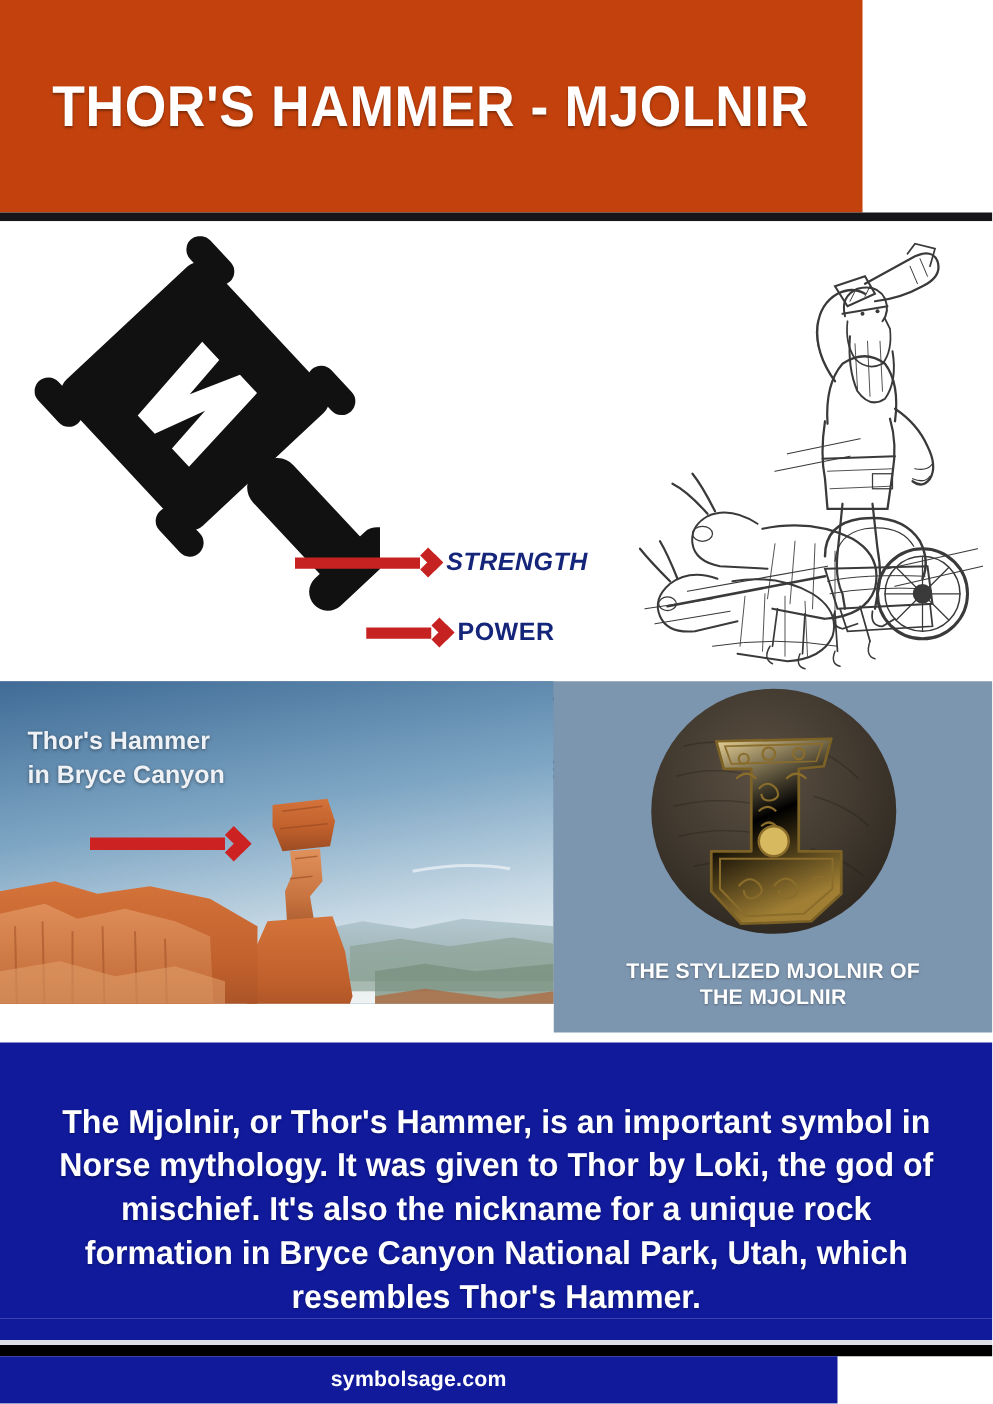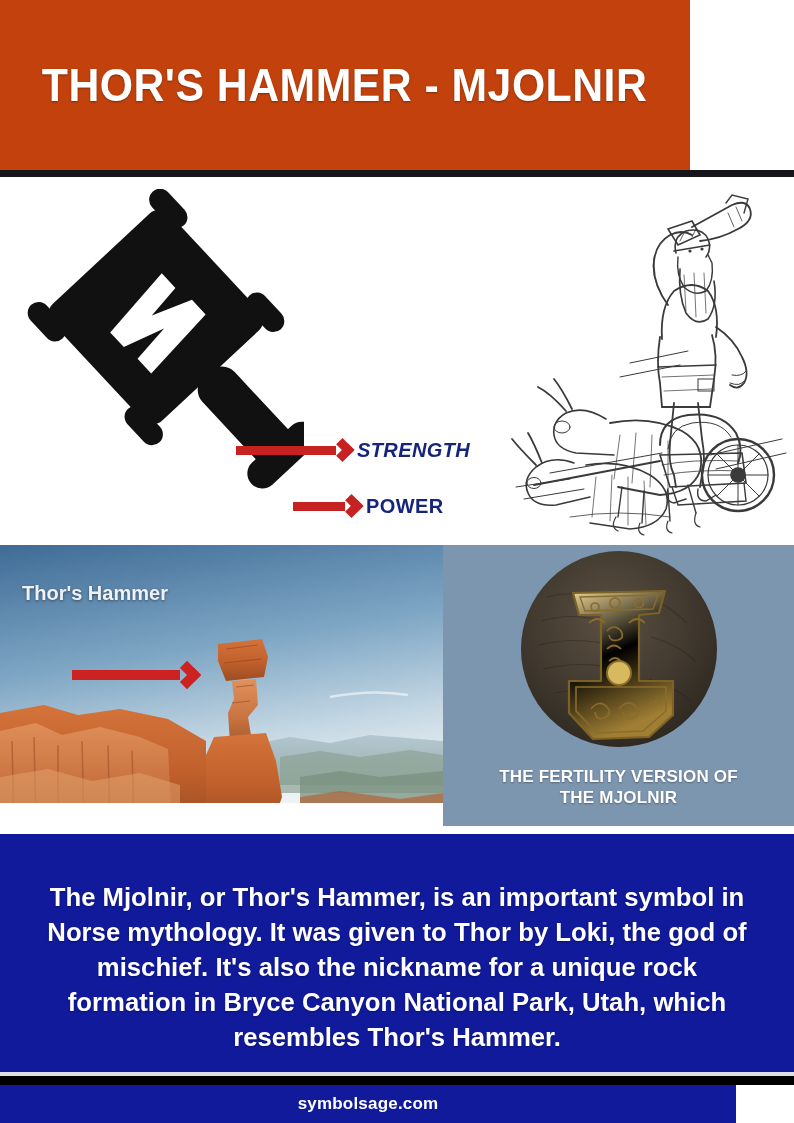--- a/index.html
+++ b/index.html
@@ -214,21 +214,21 @@
   }
   .footer-line-dark {
     position: absolute;
     left: 0; top: 1076px;
     width: 794px; height: 9px;
     background: #000000;
   }
   .footer-band {
     position: absolute;
     left: 0; top: 1085px;
-    width: 736px;
+    width: 670px;
     height: 38px;
     background: #101a9b;
     display: flex;
     align-items: center;
     justify-content: center;
   }
   .footer-text {
     color: #ffffff;
     font-weight: bold;
     font-size: 17px;
@@ -388,20 +388,21 @@
         <path d="M0 168 L44 160 L78 170 L120 164 L168 174 L206 196 L206 281 L0 281 Z" fill="url(#rockA)"></path>
         <path d="M0 186 L36 178 L62 190 L100 182 L140 192 L168 204 L172 281 L0 281 Z" fill="url(#rockB)" opacity="0.92"></path>
         <path d="M12 196 L14 281 M34 192 L36 281 M58 200 L58 281 M82 196 L84 281 M108 200 L110 281 M132 206 L134 281" stroke="#9a4a22" stroke-width="1.6" opacity="0.5" fill="none"></path>
         <path d="M0 232 L48 224 L92 236 L140 228 L180 240 L180 281 L0 281 Z" fill="#e2a06c" opacity="0.55"></path>
         <path d="M300 252 L340 246 L400 254 L443 248 L443 281 L300 281 Z" fill="#b06437" opacity="0.7"></path>
 
         <path d="M330 152 Q372 144 408 150" stroke="#ffffff" stroke-width="2.5" opacity="0.55" fill="none"></path>
       </svg>
       <div class="canyon-caption">
         <div>Thor's Hammer</div>
+        <div>in Bryce Canyon</div>
       </div>
       <div class="canyon-arrow"></div>
     </div>
 
     <div class="pendant-panel">
       <svg viewBox="0 0 351 230" width="351" height="230">
         <defs>
           <radialGradient id="disc" cx="45%" cy="35%" r="72%">
             <stop offset="0%" stop-color="#5b4f42"></stop>
             <stop offset="60%" stop-color="#40382e"></stop>
@@ -436,21 +437,21 @@
             <circle cx="152" cy="62" r="4"></circle>
             <circle cx="172" cy="58" r="5"></circle>
             <circle cx="196" cy="58" r="4.5"></circle>
             <path d="M146 78 q8 -8 16 0 M186 78 q8 -8 16 0"></path>
             <path d="M164 86 q7 -8 14 0 q4 7 -3 9 q-8 2 -9 -5"></path>
             <path d="M164 104 q7 -7 14 0 M166 116 q6 -6 12 0"></path>
           </g>
         </g>
       </svg>
       <div class="pendant-caption">
-        <div>THE FERTILITY VERSION OF</div>
+        <div>THE STYLIZED MJOLNIR OF</div>
         <div>THE MJOLNIR</div>
       </div>
     </div>
   </div>
 
   <div class="text-block">
     <p>The Mjolnir, or Thor's Hammer, is an important symbol in Norse mythology. It was given to Thor by Loki, the god of mischief. It's also the nickname for a unique rock formation in Bryce Canyon National Park, Utah, which resembles Thor's Hammer.</p>
   </div>
 
   <div class="footer-gap-top"></div>

